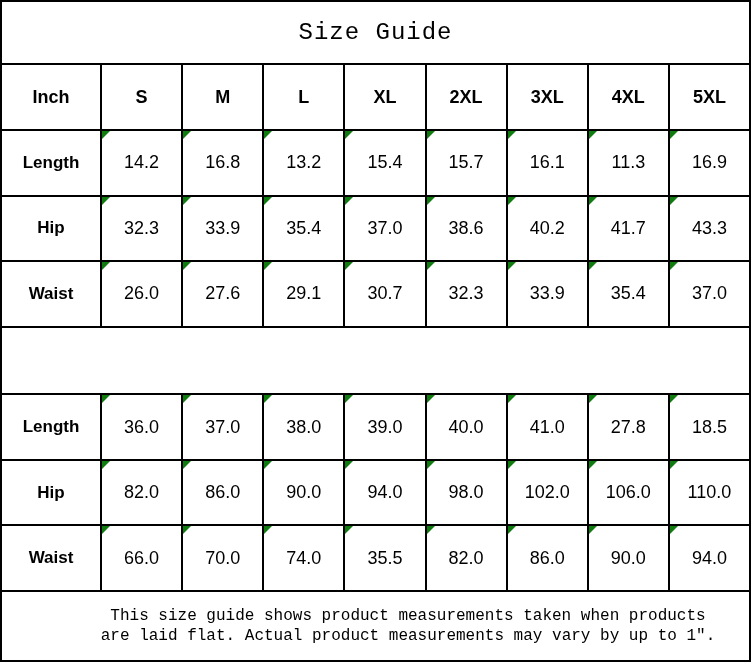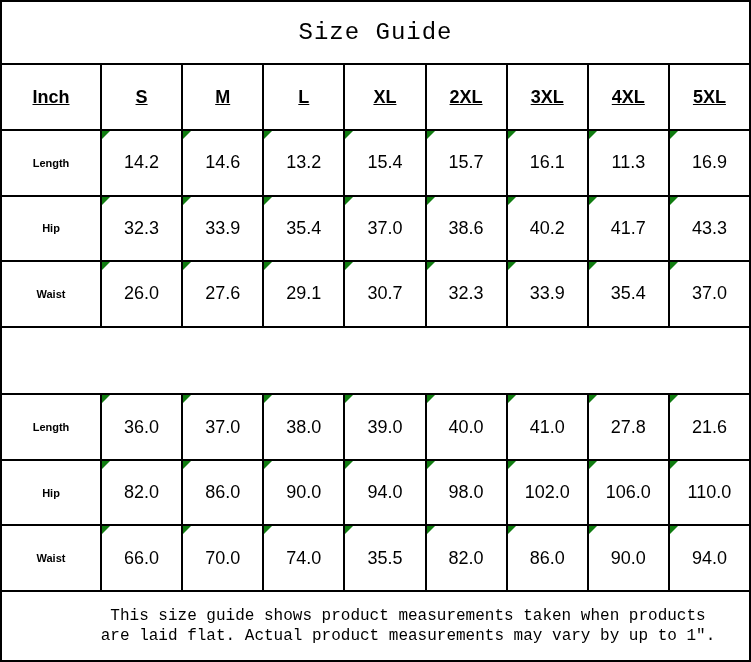--- a/index.html
+++ b/index.html
@@ -33,25 +33,24 @@
     height: 56px;
     font-family: "Liberation Mono", "DejaVu Sans Mono", monospace;
     font-size: 24px;
     font-weight: 400;
     letter-spacing: 1px;
   }
   td.hdr {
     height: 58px;
     font-weight: bold;
     font-size: 18px;
-    text-decoration: underline;
   }
   td.label {
     font-weight: bold;
-    font-size: 11px;
+    font-size: 17px;
   }
   tr.data-row td {
     height: 58px;
   }
   td.value {
     position: relative;
     font-size: 18px;
     font-weight: 400;
     margin-top: 37px;
   }
@@ -109,21 +108,21 @@
           <td class="hdr"><span>L</span></td>
           <td class="hdr"><span>XL</span></td>
           <td class="hdr"><span>2XL</span></td>
           <td class="hdr"><span>3XL</span></td>
           <td class="hdr"><span>4XL</span></td>
           <td class="hdr"><span>5XL</span></td>
         </tr>
         <tr class="data-row">
           <td class="label"><span>Length</span></td>
           <td class="value"><span class="tri"></span><span>14.2</span></td>
-          <td class="value"><span class="tri"></span><span>14.6</span></td>
+          <td class="value"><span class="tri"></span><span>16.8</span></td>
           <td class="value"><span class="tri"></span><span>13.2</span></td>
           <td class="value"><span class="tri"></span><span>15.4</span></td>
           <td class="value"><span class="tri"></span><span>15.7</span></td>
           <td class="value"><span class="tri"></span><span>16.1</span></td>
           <td class="value"><span class="tri"></span><span>11.3</span></td>
           <td class="value"><span class="tri"></span><span>16.9</span></td>
         </tr>
         <tr class="data-row">
           <td class="label"><span>Hip</span></td>
           <td class="value"><span class="tri"></span><span>32.3</span></td>
@@ -155,21 +154,21 @@
     <tbody>
         <tr class="data-row">
           <td class="label"><span>Length</span></td>
           <td class="value"><span class="tri"></span><span>36.0</span></td>
           <td class="value"><span class="tri"></span><span>37.0</span></td>
           <td class="value"><span class="tri"></span><span>38.0</span></td>
           <td class="value"><span class="tri"></span><span>39.0</span></td>
           <td class="value"><span class="tri"></span><span>40.0</span></td>
           <td class="value"><span class="tri"></span><span>41.0</span></td>
           <td class="value"><span class="tri"></span><span>27.8</span></td>
-          <td class="value"><span class="tri"></span><span>21.6</span></td>
+          <td class="value"><span class="tri"></span><span>18.5</span></td>
         </tr>
         <tr class="data-row">
           <td class="label"><span>Hip</span></td>
           <td class="value"><span class="tri"></span><span>82.0</span></td>
           <td class="value"><span class="tri"></span><span>86.0</span></td>
           <td class="value"><span class="tri"></span><span>90.0</span></td>
           <td class="value"><span class="tri"></span><span>94.0</span></td>
           <td class="value"><span class="tri"></span><span>98.0</span></td>
           <td class="value"><span class="tri"></span><span>102.0</span></td>
           <td class="value"><span class="tri"></span><span>106.0</span></td>

